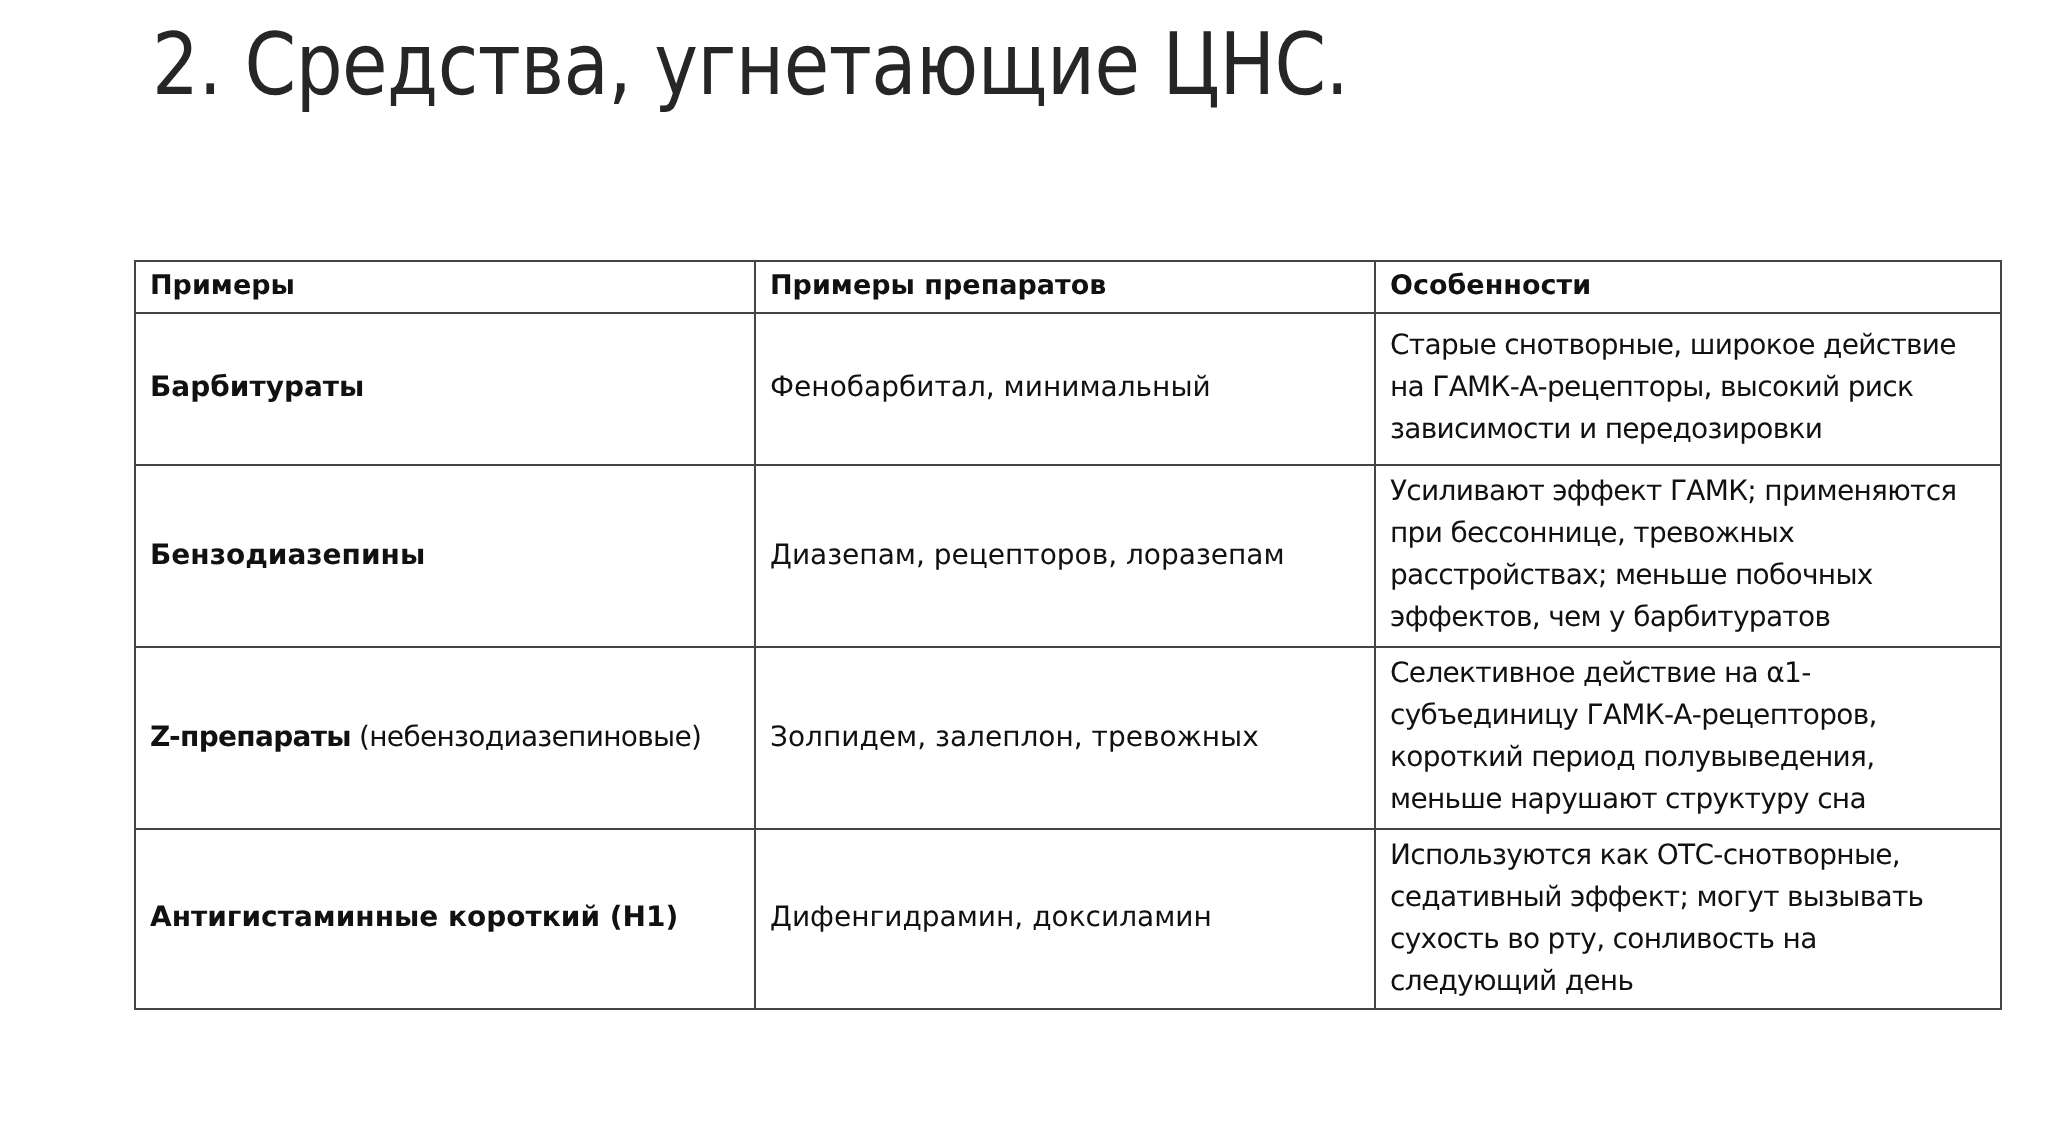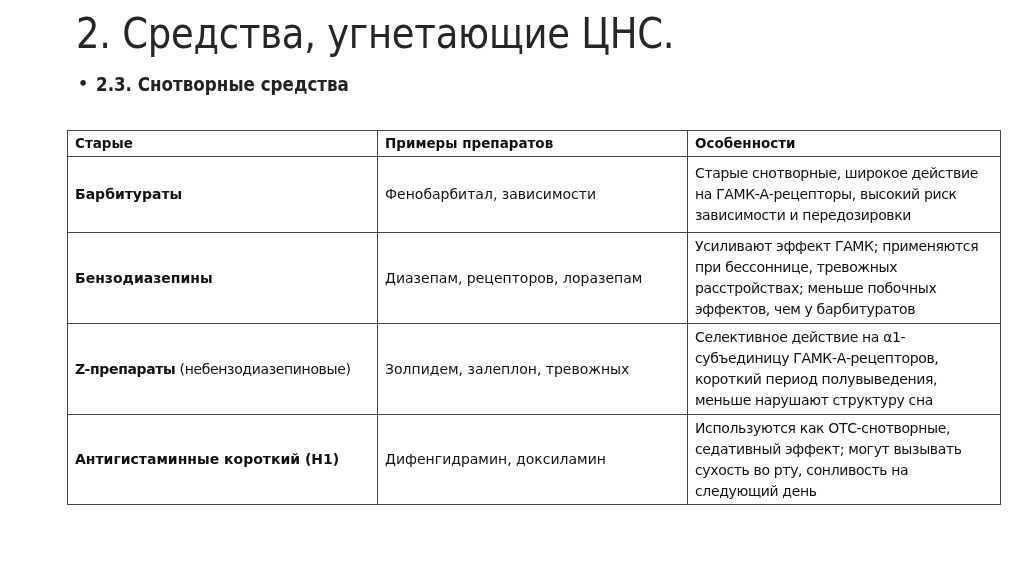--- a/index.html
+++ b/index.html
@@ -47,40 +47,39 @@
     tr.r3 td { height: 86px; }
     tr.r4 td { height: 85px; }
     tr.r5 td { height: 63px; }
   </style>
 </head>
 <body>
 
 <div class="title">2. Средства, угнетающие ЦНС.</div>
 
 <ul class="bullets">
-  <li class="bold"><span class="t">2.3. Снотворные средства</span></li>
 </ul>
 
 <table>
   <colgroup>
       <col class="c1">
       <col class="c2">
       <col class="c3">
     </colgroup>
   <thead>
     <tr>
-      <th>Старые</th>
+      <th>Примеры</th>
       <th>Примеры препаратов</th>
       <th>Особенности</th>
     </tr>
   </thead>
   <tbody>
     <tr class="r1">
       <td class="group"><span>Барбитураты</span></td>
-      <td><span>Фенобарбитал, зависимости</span></td>
+      <td><span>Фенобарбитал, минимальный</span></td>
       <td class="sq"><span>Старые снотворные, широкое действие на ГАМК-А-рецепторы, высокий риск зависимости и передозировки</span></td>
     </tr>
     <tr class="r2">
       <td class="group"><span>Бензодиазепины</span></td>
       <td><span>Диазепам, рецепторов, лоразепам</span></td>
       <td class="sq"><span>Усиливают эффект ГАМК; применяются при бессоннице, тревожных расстройствах; меньше побочных эффектов, чем у барбитуратов</span></td>
     </tr>
     <tr class="r3">
       <td class="group sq"><span>Z-препараты</span><span class="normal"> (небензодиазепиновые)</span></td>
       <td><span>Золпидем, залеплон, тревожных</span></td>

